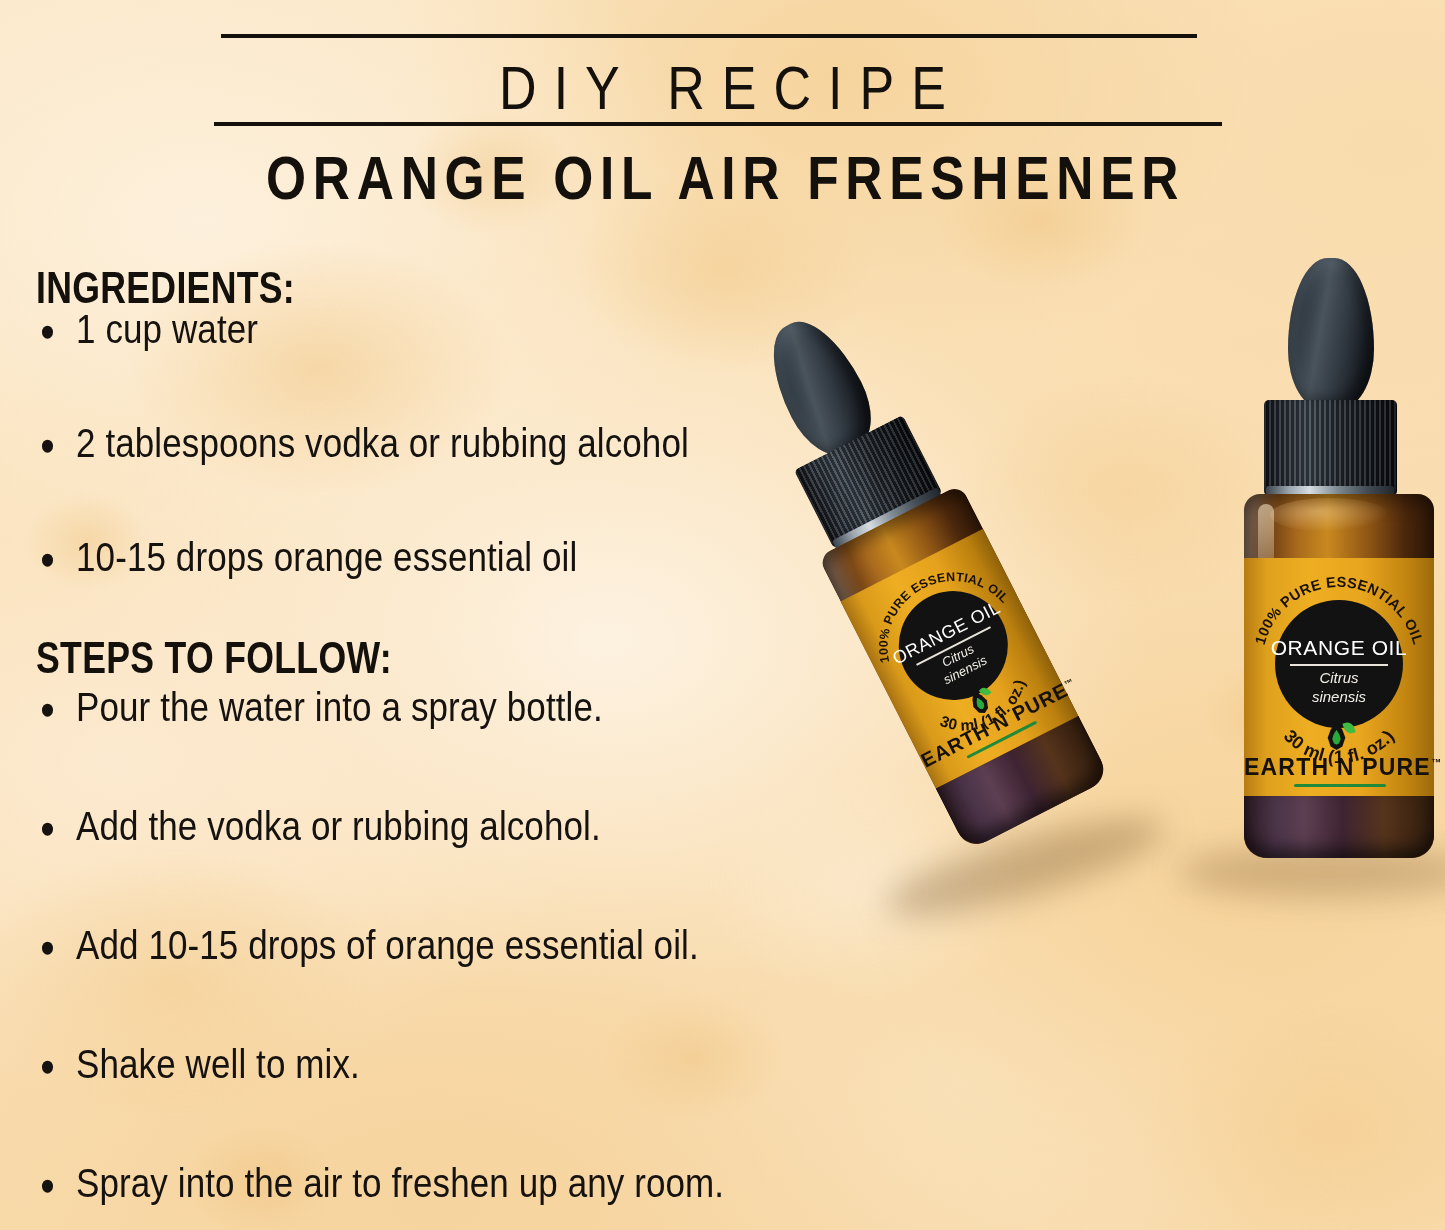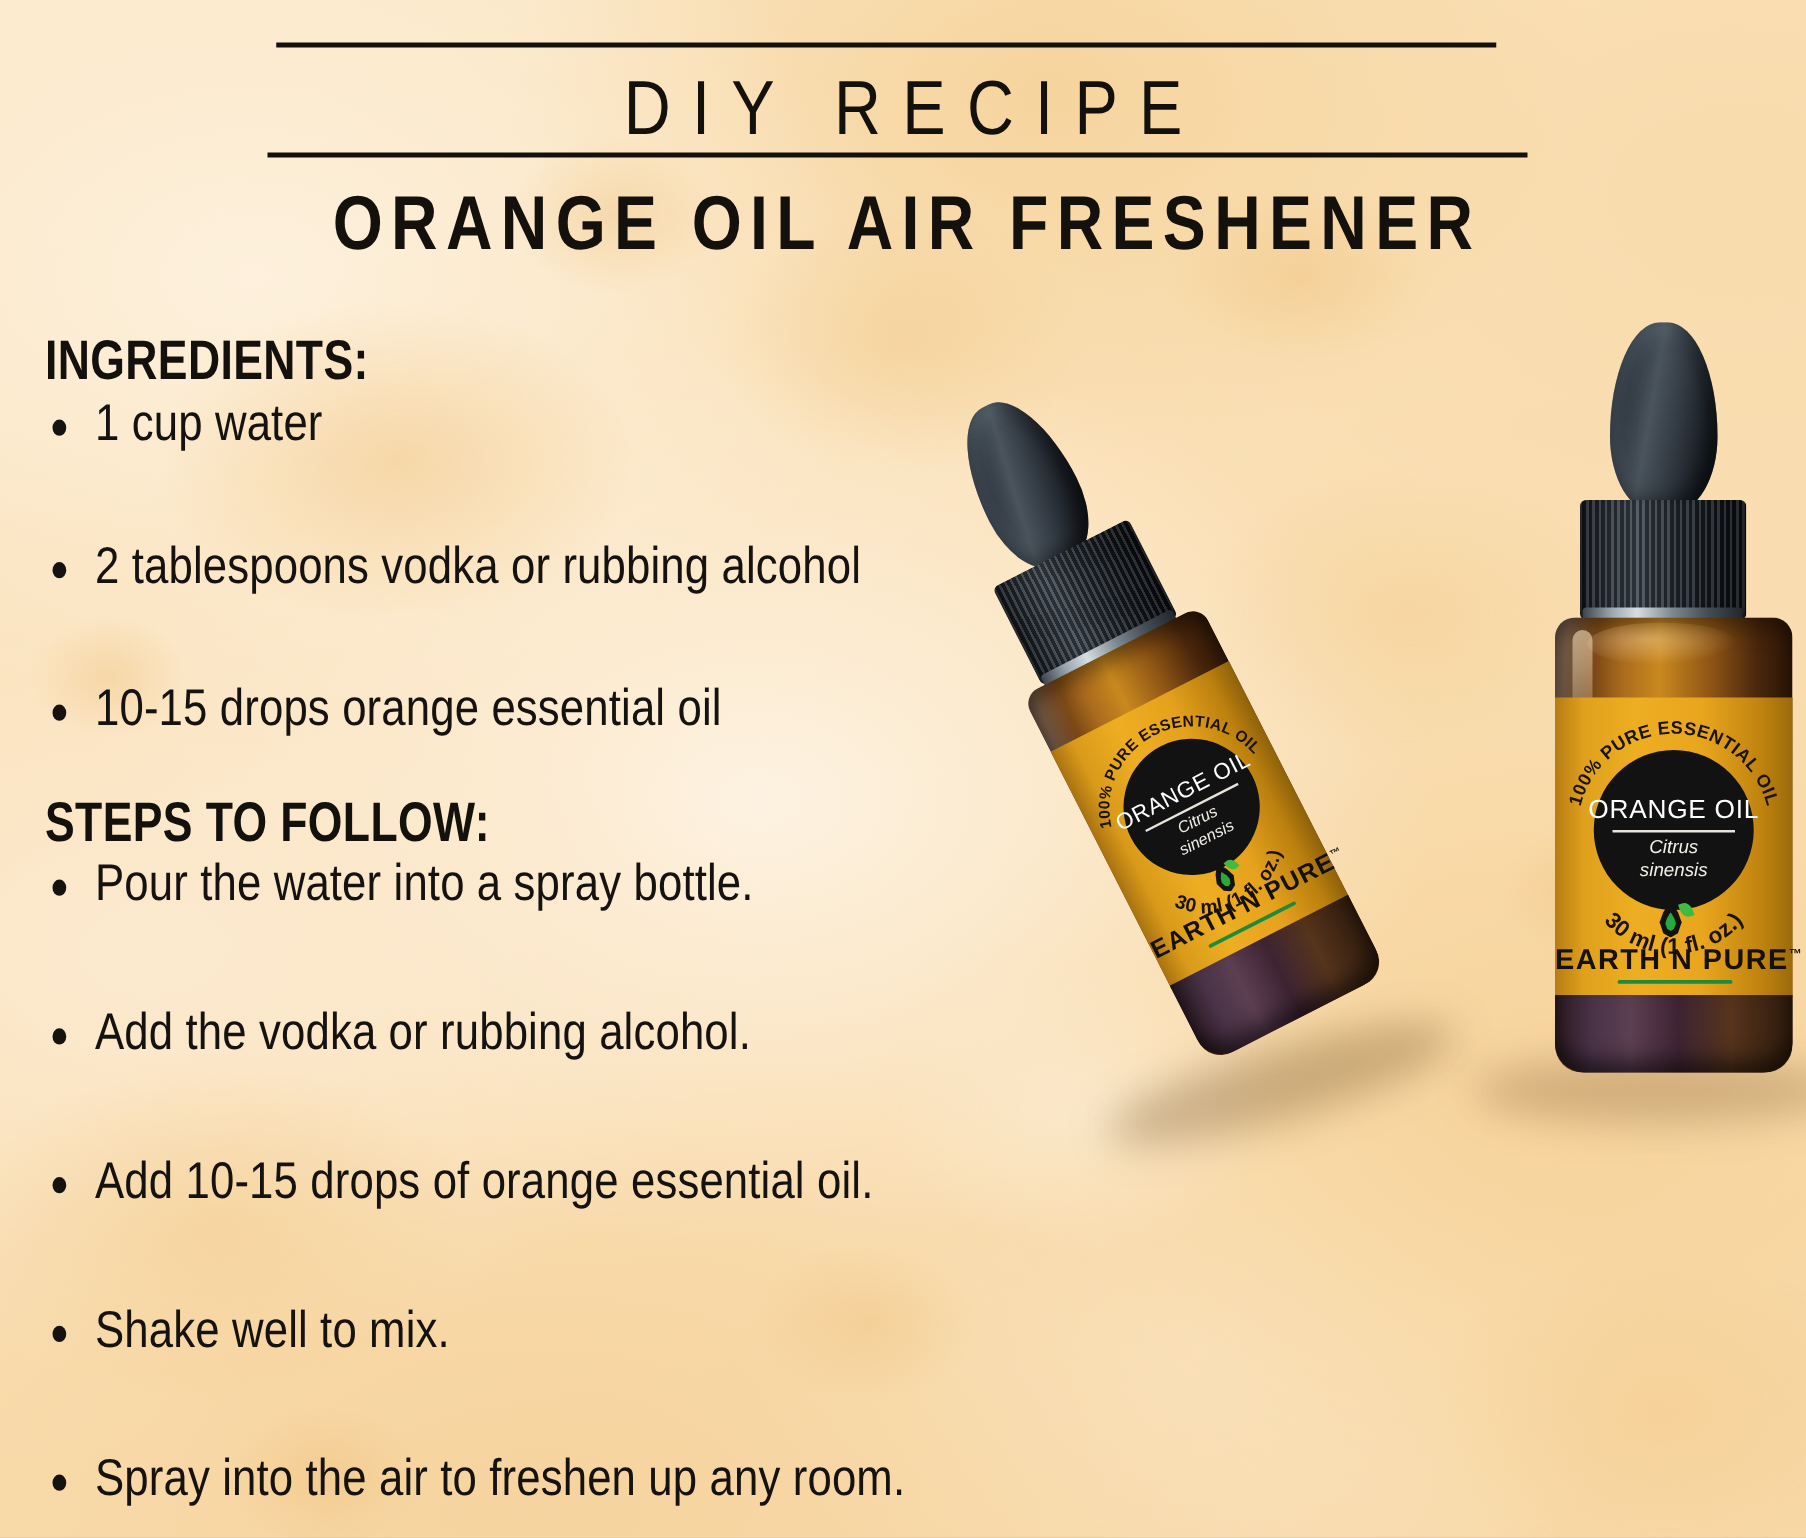--- a/index.html
+++ b/index.html
@@ -7,21 +7,21 @@
     width:1445px;height:1230px;
     font-family:"Liberation Sans", sans-serif;
     overflow:hidden;
     position:relative;
     background:#fbe6c4;
   }
 
   
   #poster{
     position:absolute;inset:0;width:1445px;height:1230px;overflow:hidden;
-    background:#7dd3fc;
+    background:#ec4899;
   }
   .wash{position:absolute;pointer-events:none;}
   .w1{inset:0;background:
       radial-gradient(ellipse 760px 520px at 14% 18%, #fdf0dc 0%, rgba(253,240,220,0) 68%),
       radial-gradient(ellipse 620px 430px at 58% 6%,  #f6d49d 0%, rgba(246,212,157,0) 70%),
       radial-gradient(ellipse 900px 620px at 96% 12%, #f9dcad 0%, rgba(249,220,173,0) 72%),
       radial-gradient(ellipse 700px 480px at 8% 62%,  #fcead0 0%, rgba(252,234,208,0) 70%),
       radial-gradient(ellipse 820px 560px at 42% 52%, #fdf2e1 0%, rgba(253,242,225,0) 66%),
       radial-gradient(ellipse 760px 520px at 86% 72%, #f7d49c 0%, rgba(247,212,156,0) 72%),
       radial-gradient(ellipse 980px 560px at 30% 98%, #f6d49f 0%, rgba(246,212,159,0) 70%),
@@ -67,21 +67,21 @@
   
   .sec-head{
     position:absolute;left:36px;color:#14100c;font-weight:bold;
     font-size:36px;letter-spacing:.3px;
     transform:scaleY(1.24) scaleX(.99);transform-origin:left top;
   }
   #ingredients-heading{top:262px;}
   #steps-heading{top:632px;}
 
   .bullet-list{position:absolute;left:36px;margin:0;padding:0;list-style:none;}
-  #ingredients-list{top:318px;}
+  #ingredients-list{top:308px;}
   #steps-list{top:686px;}
 
   .bullet-item{
     position:relative;color:#151210;font-size:35px;font-weight:400;
     line-height:1;padding-left:40px;
     transform:scaleY(1.18);transform-origin:left top;
     white-space:nowrap;letter-spacing:.1px;
   }
   #ingredients-list .bullet-item{margin-bottom:79px;}
   #steps-list .bullet-item{margin-bottom:84px;}

